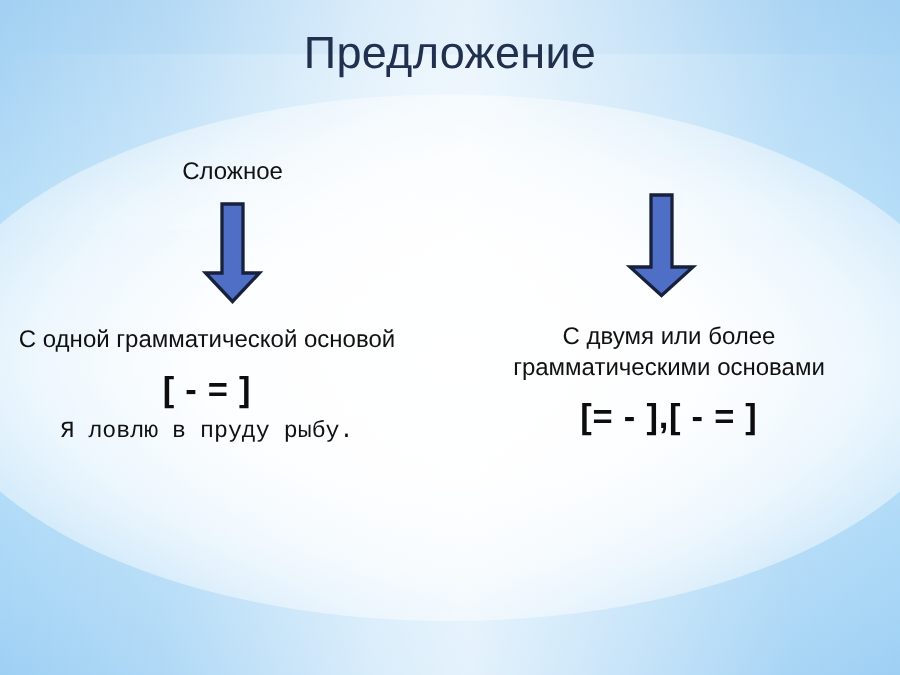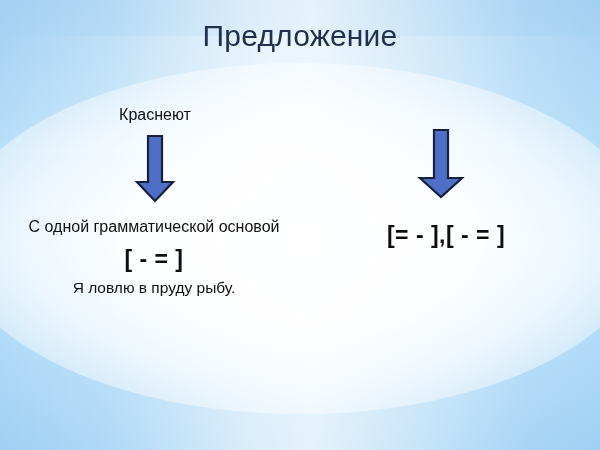--- a/index.html
+++ b/index.html
@@ -108,21 +108,21 @@
   }
   .arrow.left  { left: 134px; top: 134px; }
   .arrow.right { left: 417px; top: 128px; }
 
   
   .block {
     position: absolute;
     text-align: center;
     color: #111111;
   }
-  .block.left  { left: 20px;  top: 216px; width: 268px; }
+  .block.left  { left: 4px;  top: 216px; width: 268px; }
   .block.right { left: 312px; top: 214px; width: 268px; }
 
   .desc {
     font-size: 16px;
     line-height: 21px;
     margin: 0;
   }
   .scheme {
     font-size: 23px;
     line-height: 30px;
@@ -131,48 +131,50 @@
     color: #0d0d0d;
     letter-spacing: 0.5px;
   }
   .block.right .scheme {
     margin-top: 6px;
   }
   .example {
     font-size: 15.5px;
     line-height: 21px;
     margin: 0;
+    font-family: Liberation Mono, monospace;
   }
 </style>
 </head>
 <body>
 
 <div class="slide">
 
   <div class="bg-base"></div>
   <div class="bg-hglow"></div>
   <div class="bg-bloom"></div>
   <div class="bg-streak"></div>
 
   <div class="title">Предложение</div>
 
-  <div class="col-head left">Краснеют</div>
+  <div class="col-head left">Сложное</div>
 
   <svg class="arrow left" width="42" height="70" viewBox="0 0 42 70">
     <polygon points="14,2 28,2 28,48 39,48 21,67 3,48 14,48" fill="#4f6fc6" stroke="#18213c" stroke-width="2.2" stroke-linejoin="miter"></polygon>
   </svg>
 
   <div class="block left">
     <p class="desc">С одной грамматической основой</p>
     <p class="scheme">[ - = ]</p>
     <p class="example">Я ловлю в пруду рыбу.</p>
   </div>
 
 
   <svg class="arrow right" width="48" height="72" viewBox="0 0 48 72">
     <polygon points="17,2 31,2 31,50 45,50 24,69 3,50 17,50" fill="#4f6fc6" stroke="#18213c" stroke-width="2.2" stroke-linejoin="miter"></polygon>
   </svg>
 
   <div class="block right">
+    <p class="desc">С двумя или более грамматическими основами</p>
     <p class="scheme">[= - ],[ - = ]</p>
   </div>
 
 </div>
 
 </body></html>

